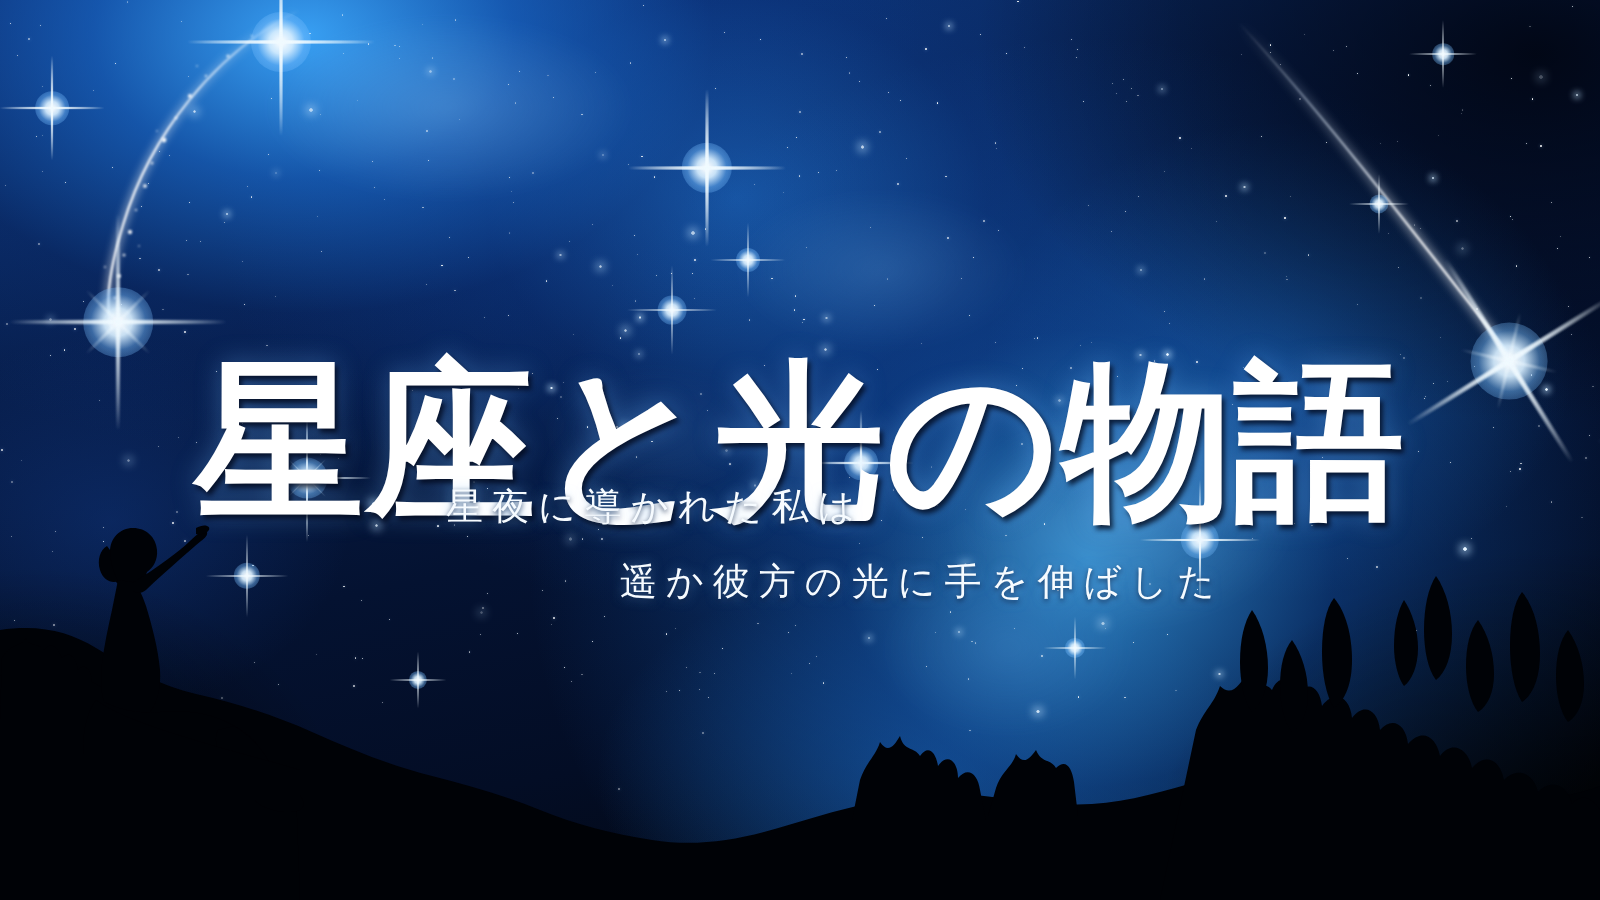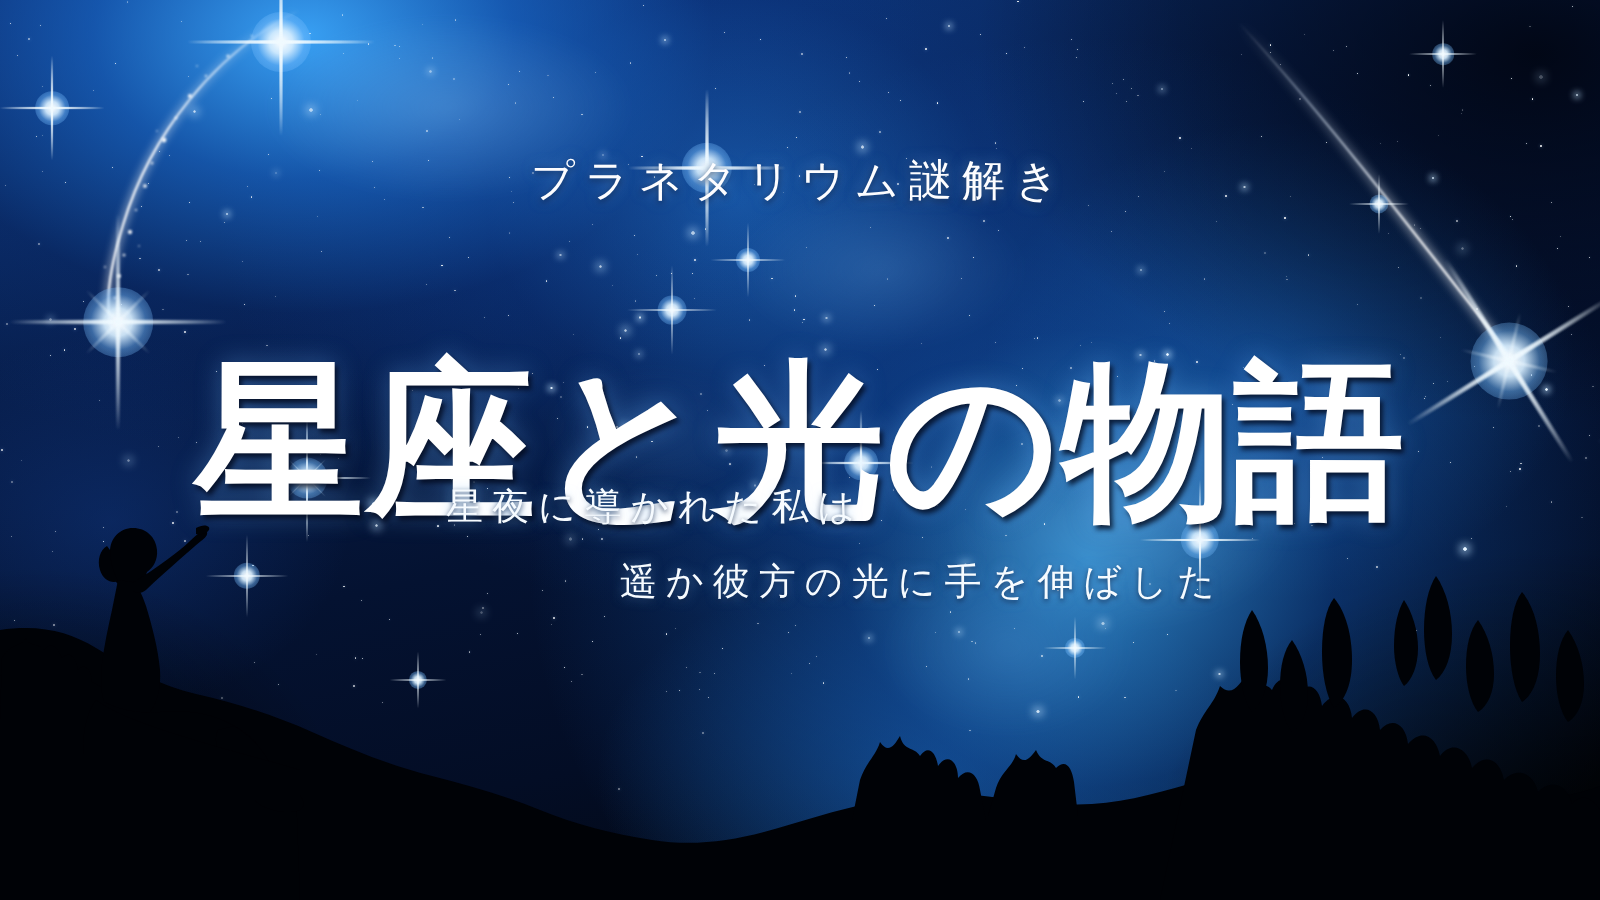--- a/index.html
+++ b/index.html
@@ -799,21 +799,20 @@
       </div>
       <div class="burst" style="left: 1075px; top: 648px; width: 2px; height: 2px;">
         <div class="core" style="width: 20.16px; height: 20.16px;"></div>
         <div class="ray" style="width: 63px; height: 1.44px; opacity: 0.95; transform: translate(-50%, -50%) rotate(0deg); filter: blur(0.42px);"></div>
         <div class="ray" style="width: 63px; height: 1.44px; opacity: 0.95; transform: translate(-50%, -50%) rotate(90deg); filter: blur(0.42px);"></div>
         <div class="ray" style="width: 63px; height: 1.44px; opacity: 0.95; transform: translate(-50%, -50%) rotate(180deg); filter: blur(0.42px);"></div>
         <div class="ray" style="width: 63px; height: 1.44px; opacity: 0.95; transform: translate(-50%, -50%) rotate(270deg); filter: blur(0.42px);"></div>
       </div>
     </div>
 
-  <div class="subtitle">プラネタリウム謎解き</div>
 
   <h1 class="main-title">星座と光の物語</h1>
 
   <div class="tagline line1">星夜に導かれた私は</div>
 
   <div class="tagline line2">遥か彼方の光に手を伸ばした</div>
 
   <div class="ground">
     <svg viewBox="0 0 1600 420" preserveAspectRatio="none">
 

